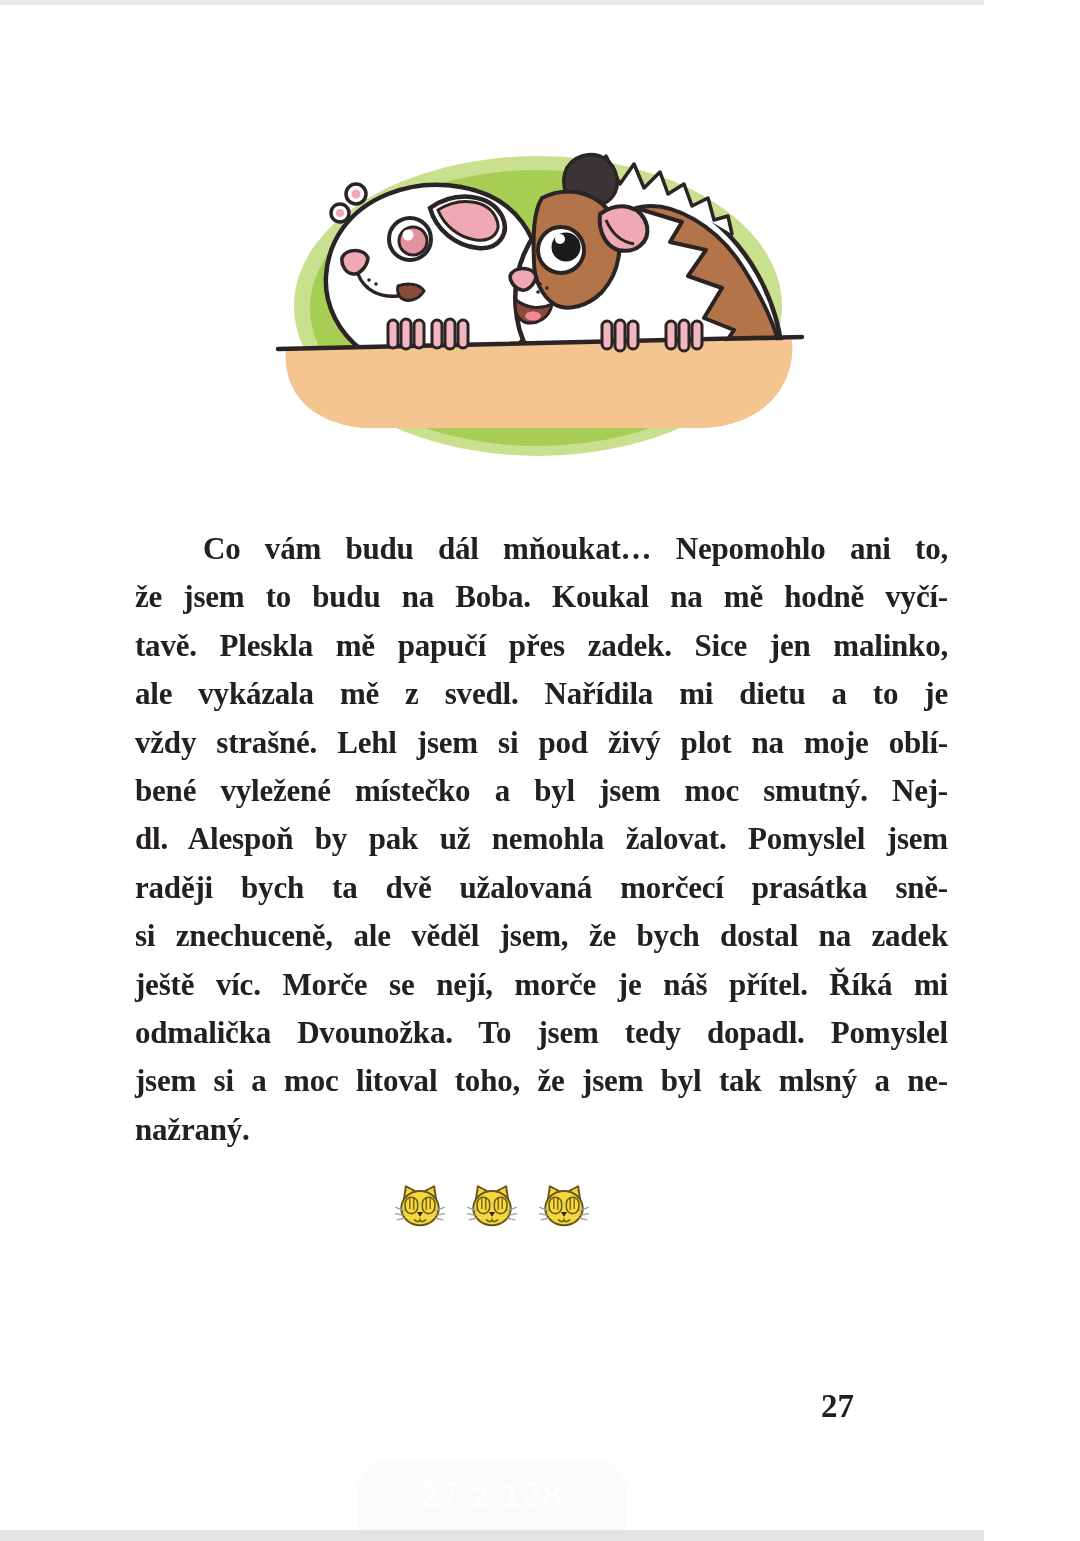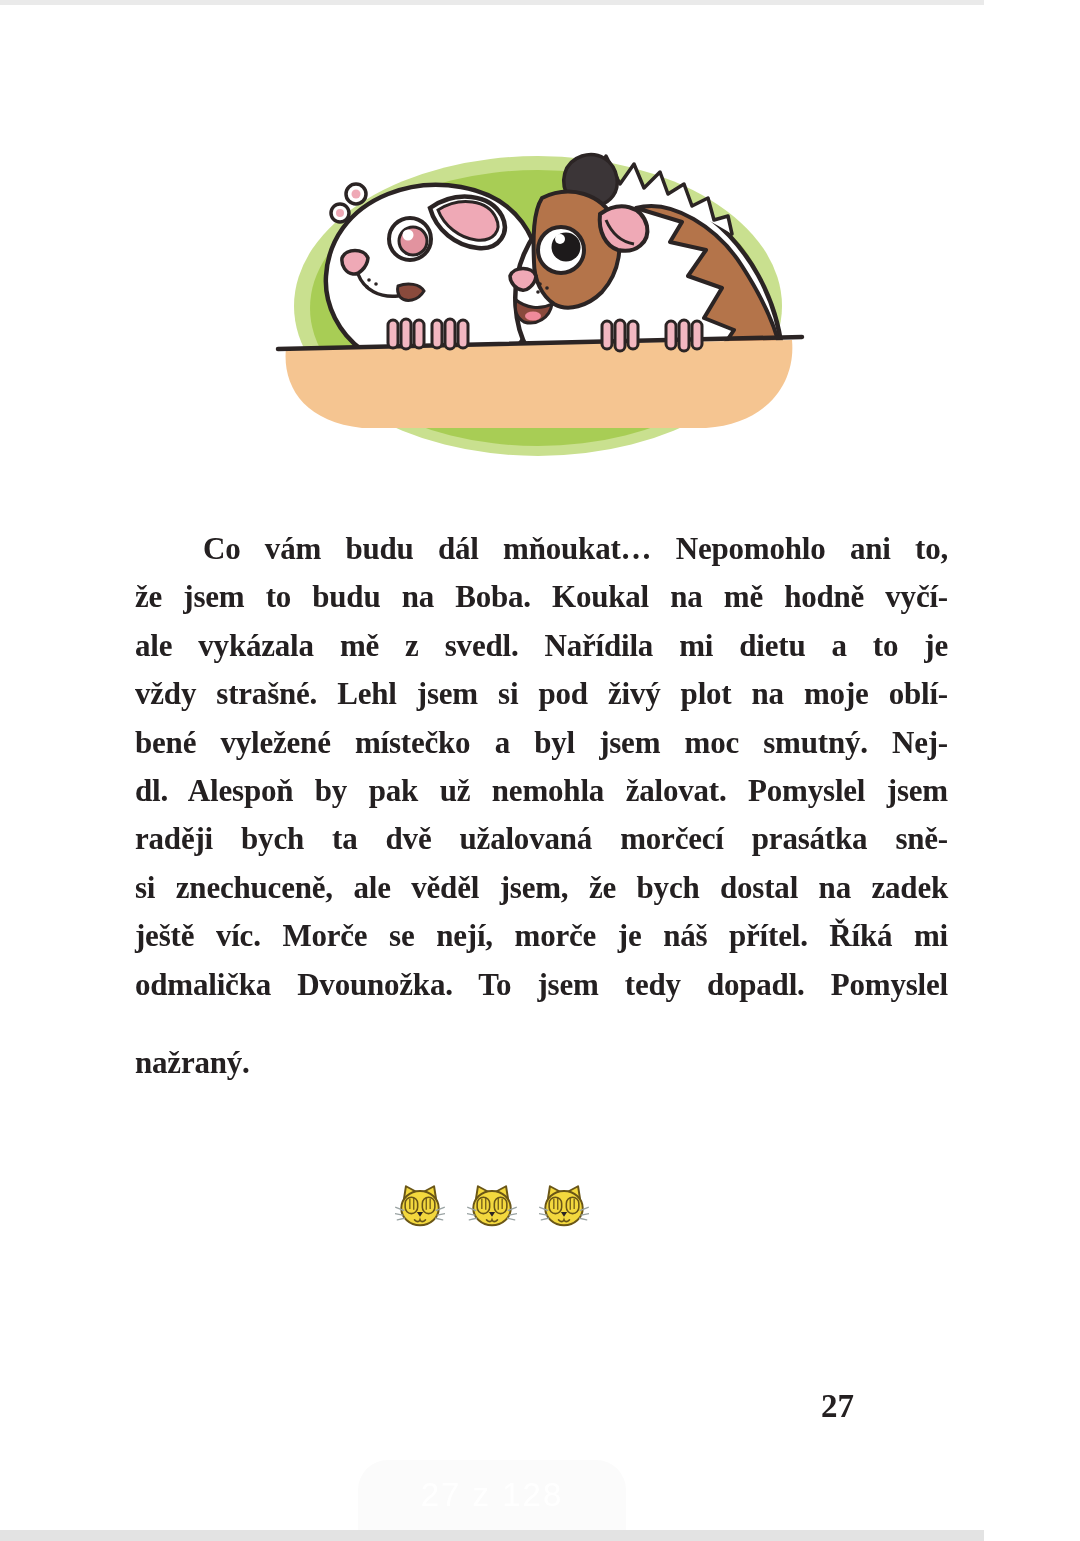--- a/index.html
+++ b/index.html
@@ -7,21 +7,21 @@
         font-family:"Liberation Serif","DejaVu Serif",serif;}
   .chrome-strip{position:absolute;left:0;width:100%;background:var(--strip);}
   .chrome-strip.top{top:0;height:5px;}
   .chrome-strip.bottom{bottom:0;height:11px;background:#e3e3e3;}
   .illustration{position:absolute;left:270px;top:134px;width:540px;height:330px;}
   .text-block{position:absolute;left:135px;top:525px;width:813px;}
   .line{height:48.4px;line-height:48.4px;font-size:31px;font-weight:700;color:var(--ink);
         text-align:justify;text-align-last:justify;text-justify:inter-word;
         white-space:nowrap;letter-spacing:-0.2px;}
   .line.first{padding-left:68px;}
-  .line.last{text-align-last:left;margin-top:30px;}
+  .line.last{text-align-last:left;}
   .divider{position:absolute;top:1182px;left:0;width:100%;display:flex;
            justify-content:center;align-items:center;gap:22px;}
   .page-number{position:absolute;top:1388px;right:130px;
                font-family:Liberation Serif, serif;
                font-weight:700;font-size:33px;color:var(--ink);}
   .progress-overlay{position:absolute;bottom:11px;left:50%;transform:translateX(-50%);
                     width:268px;height:70px;background:var(--overlay_bg);
                     border-radius:30px 30px 0 0;display:flex;align-items:center;justify-content:center;
                     font-family:"Liberation Sans","DejaVu Sans",sans-serif;
                     font-size:33px;color:var(--overlay_text);letter-spacing:2px;}
@@ -94,28 +94,30 @@
       <rect x="358" y="187" width="10" height="28" rx="5"></rect>
       <rect x="396" y="187" width="10" height="28" rx="5"></rect>
       <rect x="409" y="186" width="10" height="31" rx="5"></rect>
       <rect x="422" y="187" width="10" height="28" rx="5"></rect>
     </g>
   </svg>
 
   <div class="text-block">
     <div class="line first">Co vám budu dál mňoukat… Nepomohlo ani to,</div>
     <div class="line">že jsem to budu na Boba. Koukal na mě hodně vyčí-</div>
+    <div class="line">tavě. Pleskla mě papučí přes zadek. Sice jen malinko,</div>
     <div class="line">ale vykázala mě z svedl. Nařídila mi dietu a to je</div>
     <div class="line">vždy strašné. Lehl jsem si pod živý plot na moje oblí-</div>
     <div class="line">bené vyležené místečko a byl jsem moc smutný. Nej-</div>
     <div class="line">dl. Alespoň by pak už nemohla žalovat. Pomyslel jsem</div>
     <div class="line">raději bych ta dvě užalovaná morčecí prasátka sně-</div>
     <div class="line">si znechuceně, ale věděl jsem, že bych dostal na zadek</div>
     <div class="line">ještě víc. Morče se nejí, morče je náš přítel. Říká mi</div>
     <div class="line">odmalička Dvounožka. To jsem tedy dopadl. Pomyslel</div>
+    <div class="line">jsem si a moc litoval toho, že jsem byl tak mlsný a ne-</div>
     <div class="line last">nažraný.</div>
   </div>
 
   <div class="divider">
     <svg viewBox="0 0 64 58" width="50" height="46">
       <path d="M11,24 L14,5 L29,13 Z" fill="var(--cat_yellow)" stroke="var(--cat_outline)" stroke-width="2.5" stroke-linejoin="round"></path>
       <path d="M53,24 L50,5 L35,13 Z" fill="var(--cat_yellow)" stroke="var(--cat_outline)" stroke-width="2.5" stroke-linejoin="round"></path>
       <ellipse cx="32" cy="33" rx="24" ry="22" fill="var(--cat_yellow)" stroke="var(--cat_outline)" stroke-width="2.5"></ellipse>
       <rect x="13" y="19" width="16" height="21" rx="8" fill="var(--cat_yellow)" stroke="var(--cat_outline)" stroke-width="2"></rect>
       <rect x="35" y="19" width="16" height="21" rx="8" fill="var(--cat_yellow)" stroke="var(--cat_outline)" stroke-width="2"></rect>

